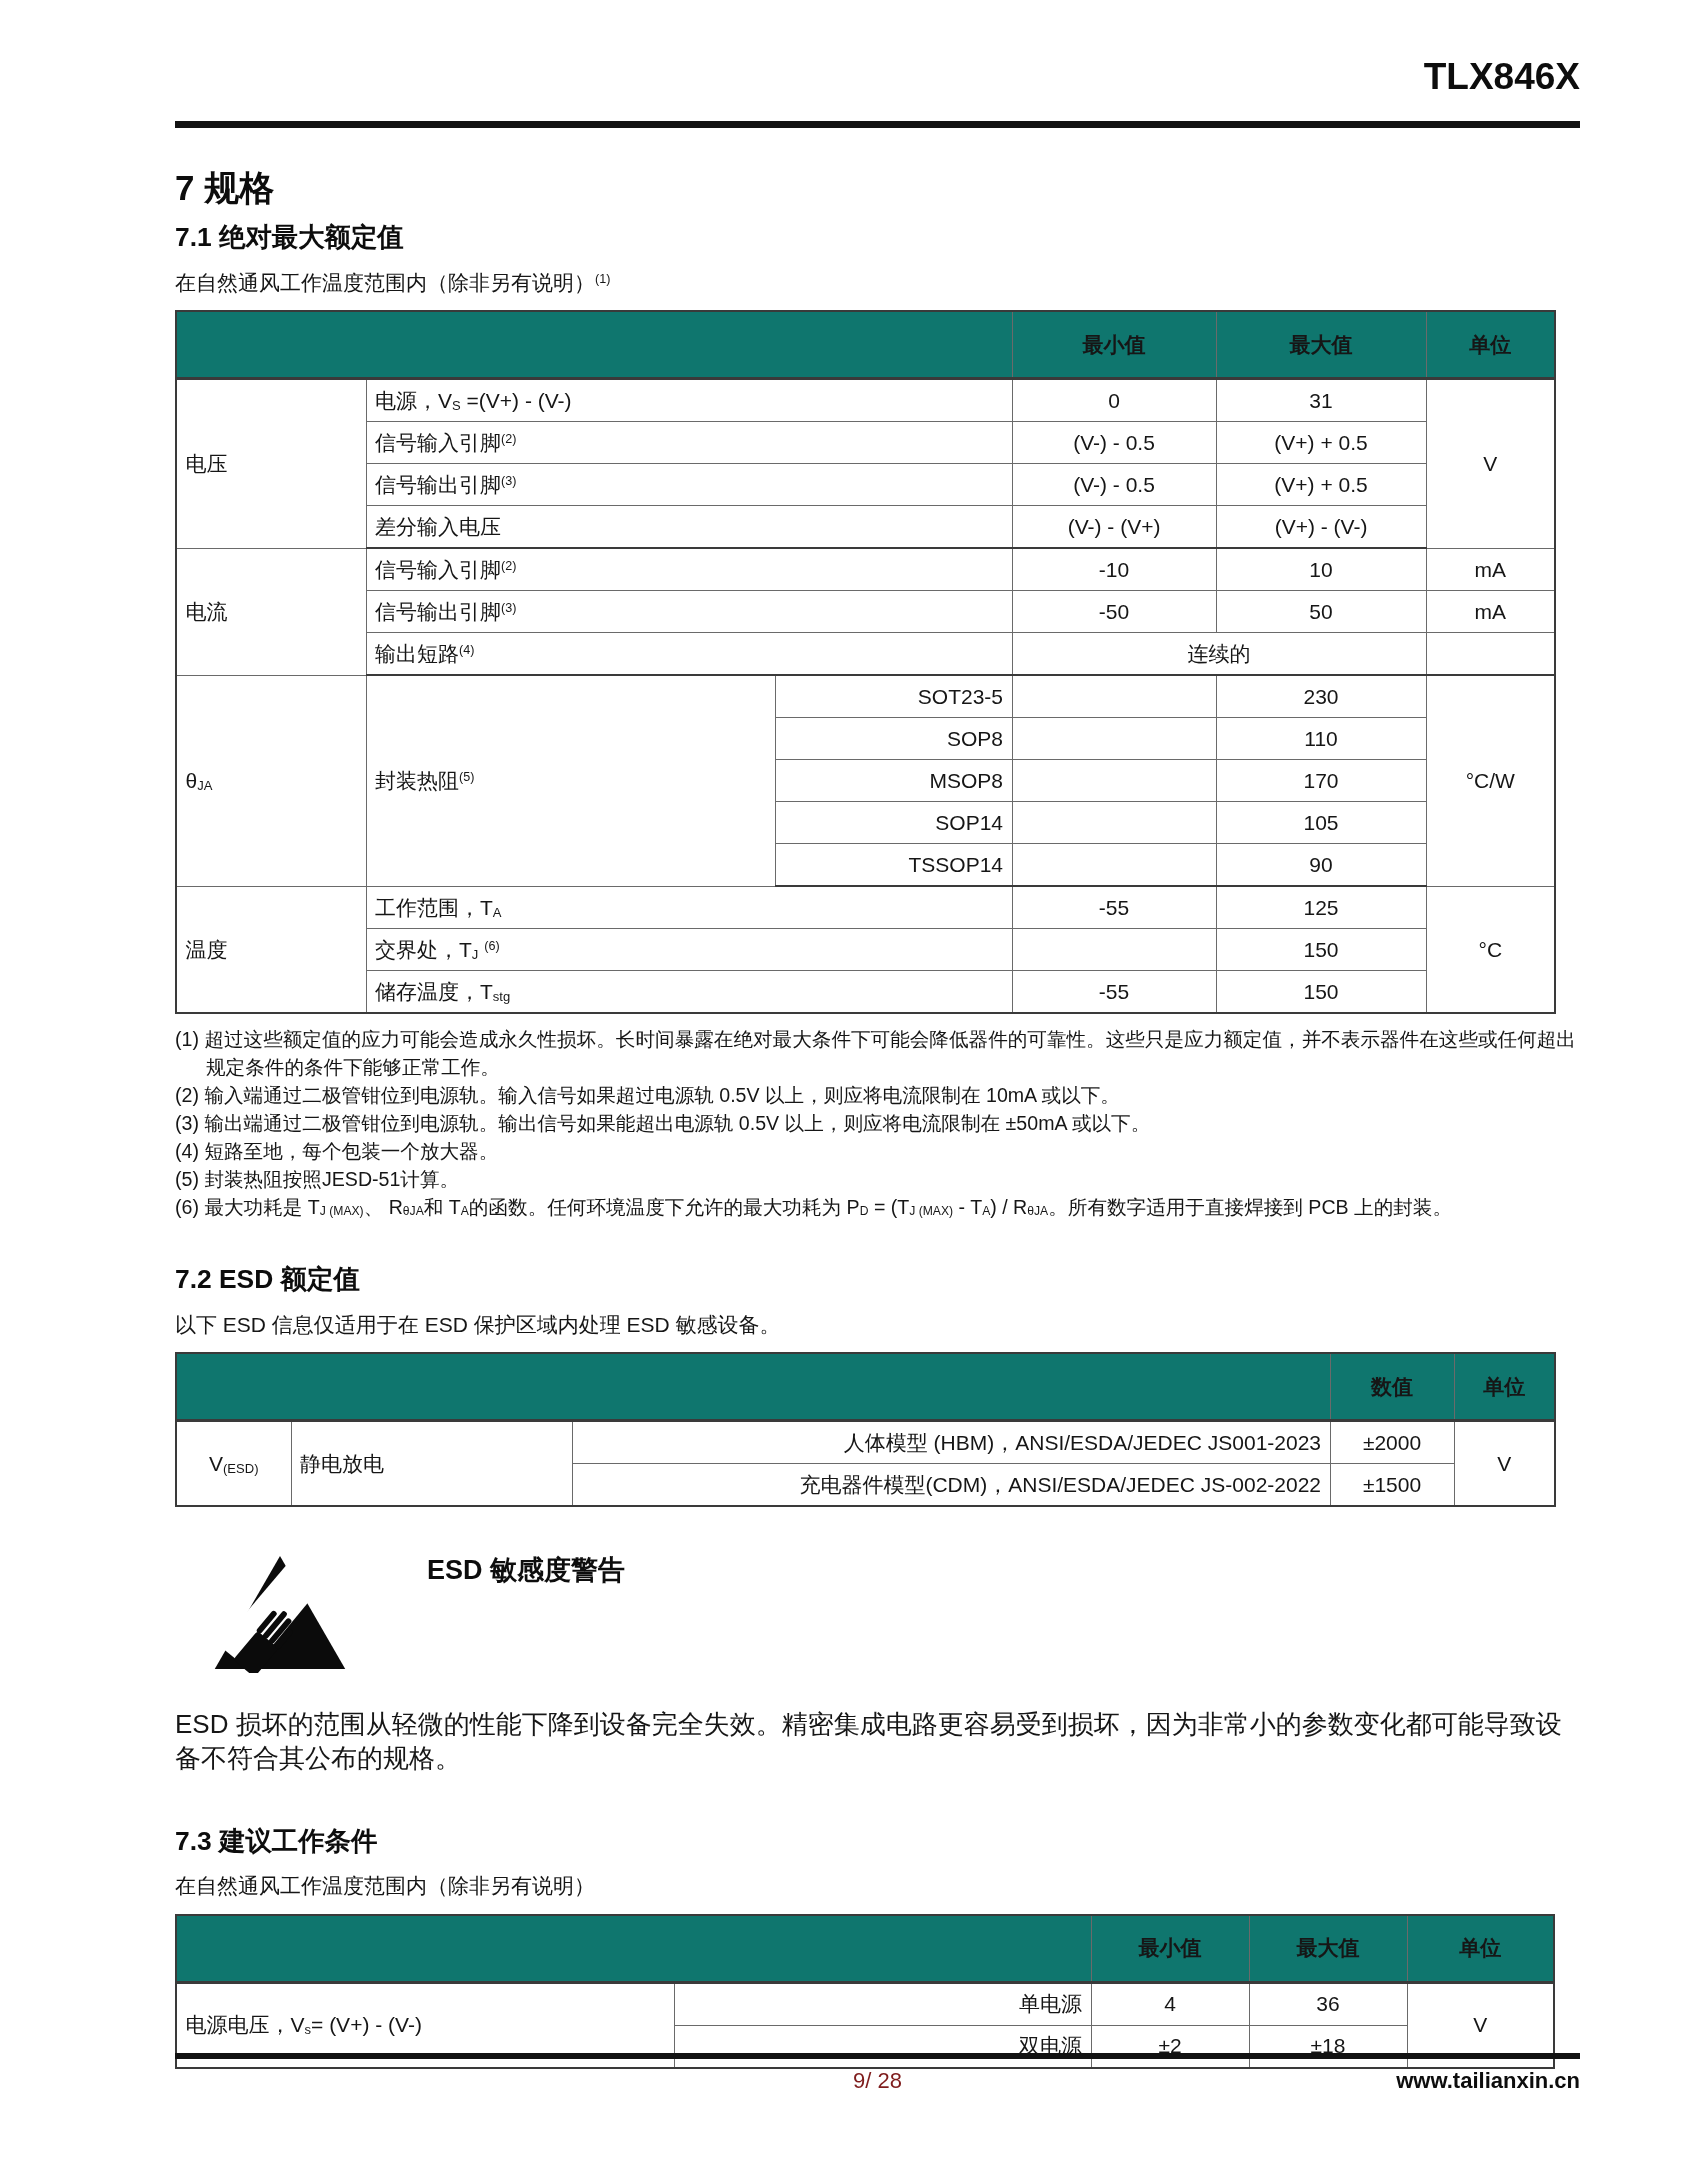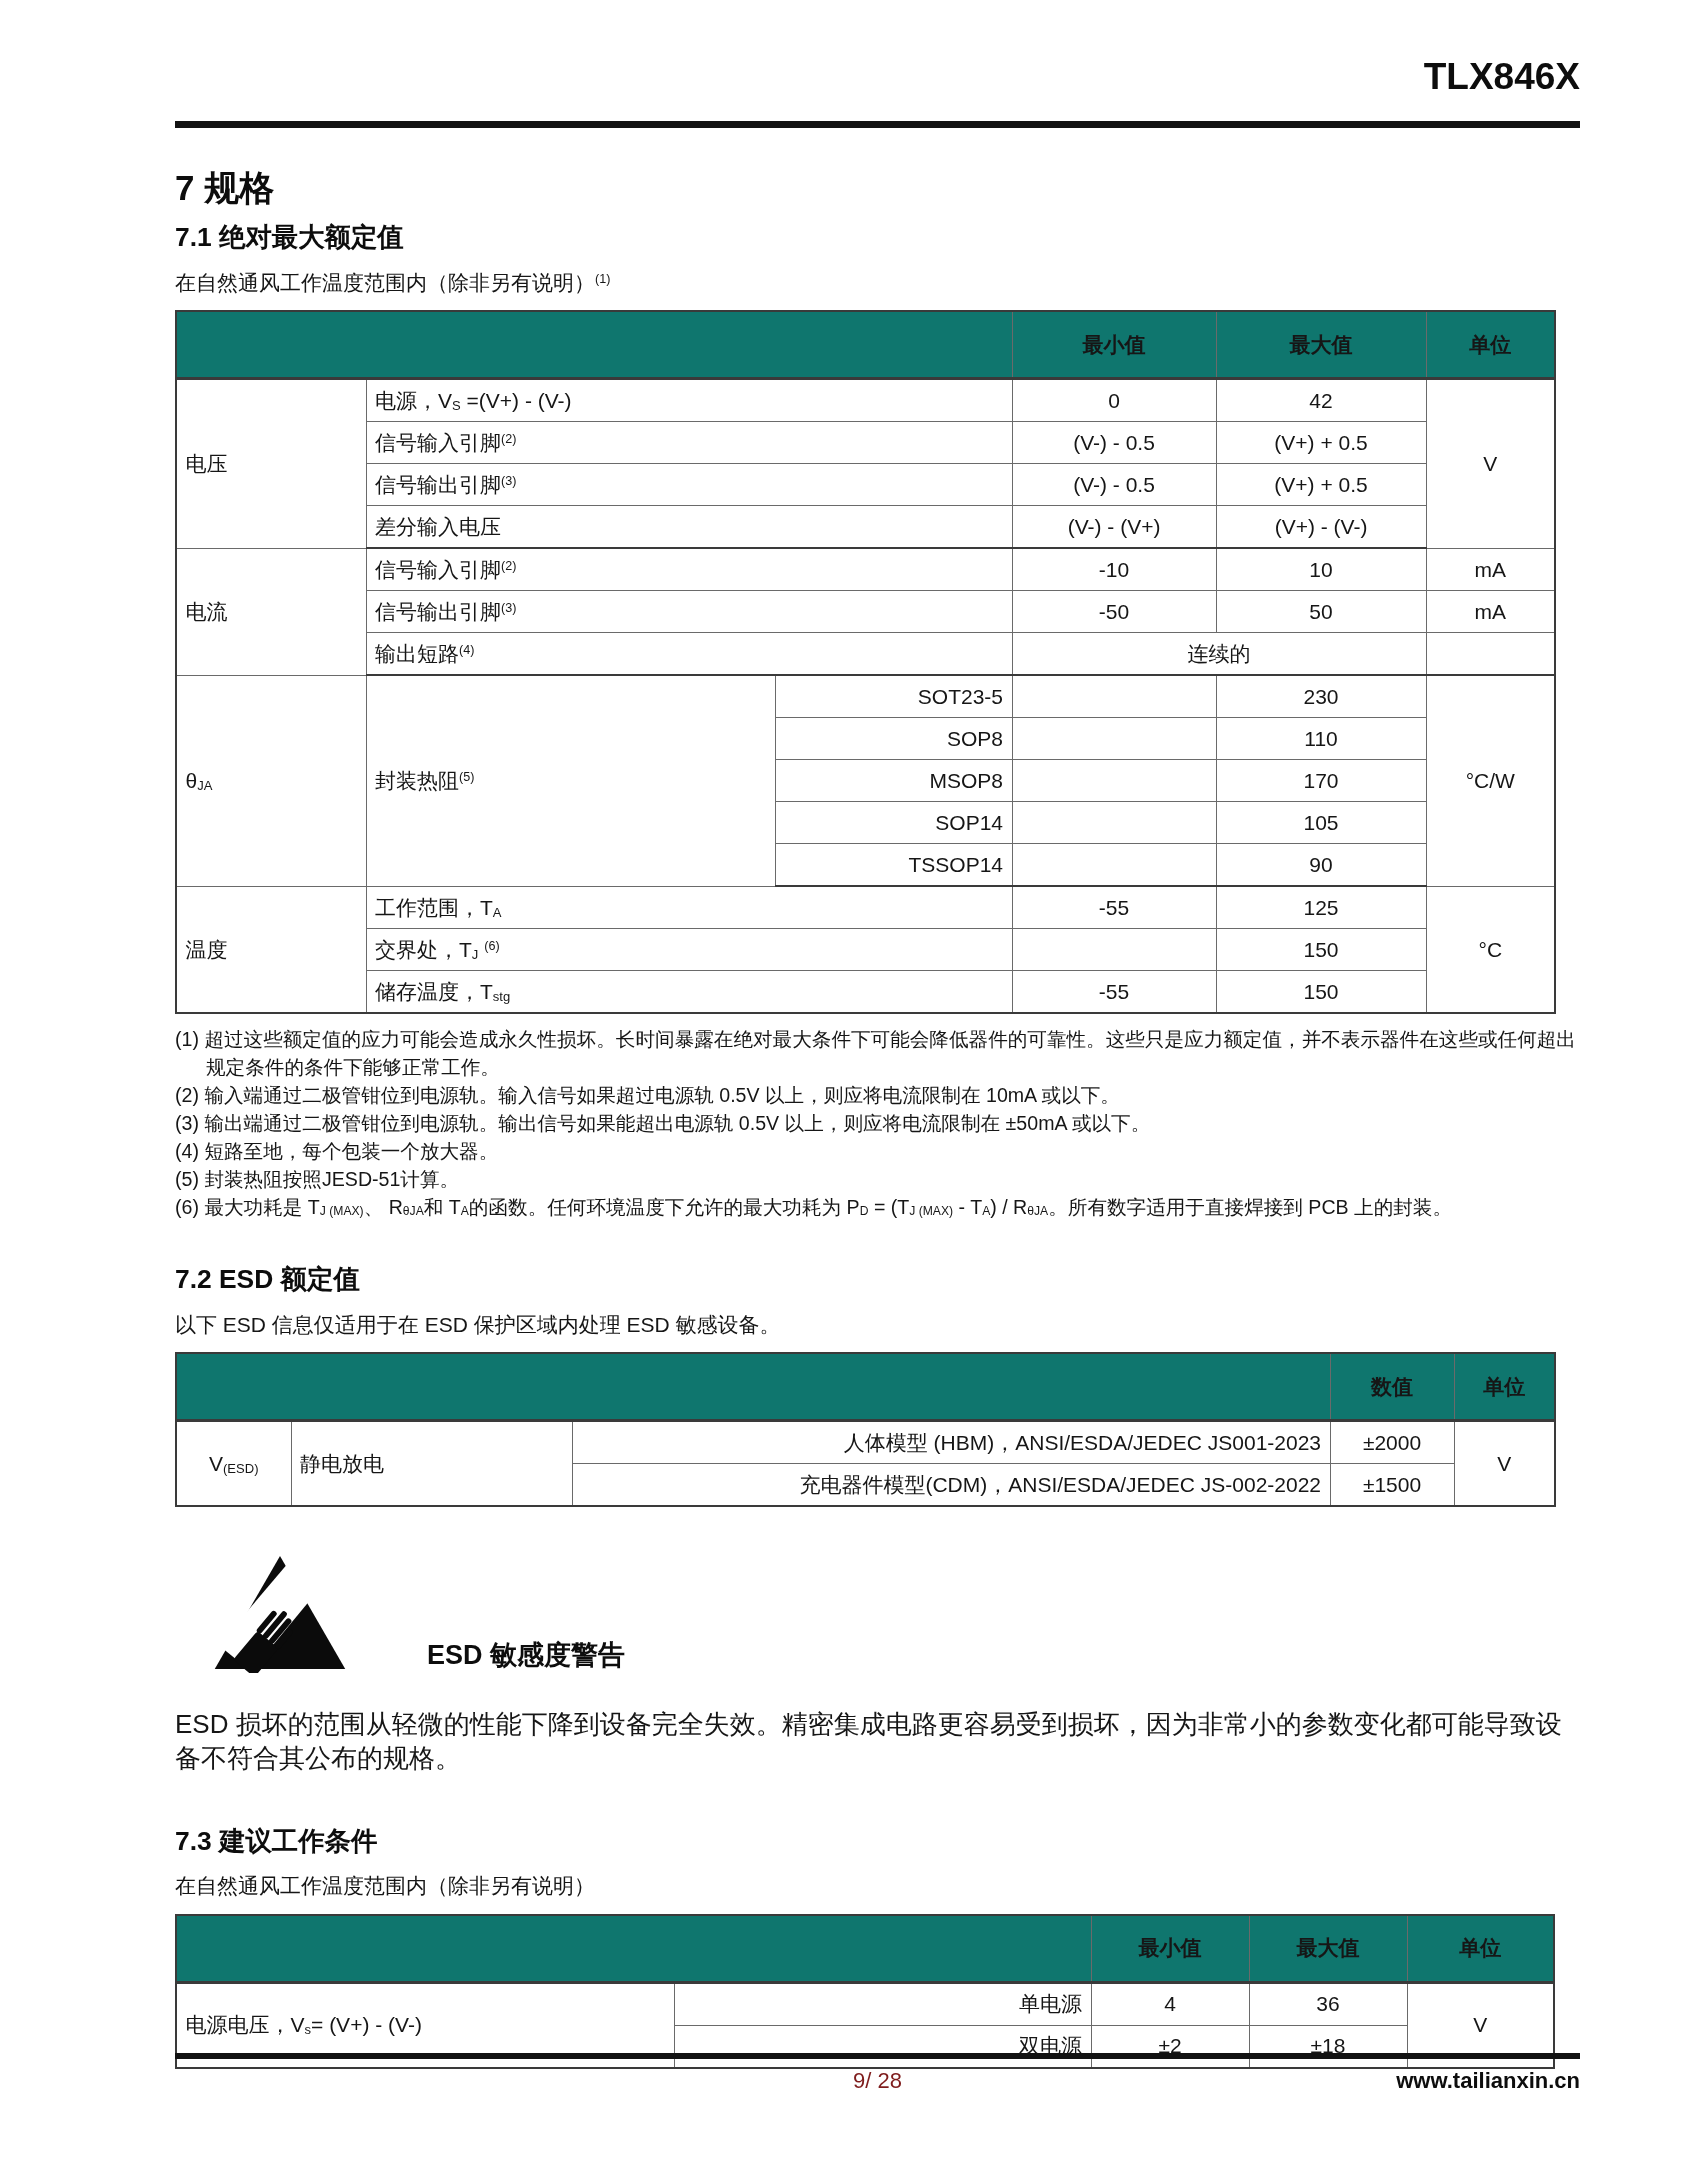--- a/index.html
+++ b/index.html
@@ -45,21 +45,21 @@
   td.lbl{text-align:left;padding-left:22px;}
   td.lbl2{text-align:right;padding-left:19px;}
 
   .fnotes{margin-top:10.2px;}
   .fn{
     font-size:19.6px;line-height:28px;margin:0;
     padding-left:31px;text-indent:-31px;color:#161616;
   }
   .gap72{height:32px;}
   .gap-esd{height:39px;}
-  .esd-row{display:flex;align-items:flex-end;margin:5.1px 0 0 36px;}
+  .esd-row{display:flex;align-items:flex-start;margin:5.1px 0 0 36px;}
   .esd-icon{width:138px;height:121px;flex:0 0 auto;}
   .esd-title{font-size:27px;font-weight:bold;margin-left:78px;color:#0d0d0d;}
   .esd-para{font-size:26px;line-height:34px;margin:34px 0 0 0;color:#161616;}
   .gap73{height:44px;}
 
   .footer-rule{position:absolute;left:175px;top:2053px;width:1405px;height:6px;background:#121212;}
   .footer-pagenum{
     position:absolute;left:175px;top:2068px;width:1405px;text-align:center;
     font-size:22px;font-weight:normal;color:#7f1d1d;
   }
@@ -97,21 +97,21 @@
           <th>最小值</th>
           <th>最大值</th>
           <th>单位</th>
         </tr>
       </thead>
       <tbody>
         <tr>
           <td rowspan="4" class="grp">电压</td>
           <td colspan="2" class="lbl"><span>电源，V</span><sub>S</sub><span> =(V+) - (V-)</span></td>
           <td class="c">0</td>
-          <td class="c">42</td>
+          <td class="c">31</td>
           <td rowspan="4" class="c">V</td>
         </tr>
         <tr>
           <td colspan="2" class="lbl"><span>信号输入引脚</span><sup>(2)</sup></td>
           <td class="c">(V-) - 0.5</td>
           <td class="c">(V+) + 0.5</td>
         </tr>
         <tr>
           <td colspan="2" class="lbl"><span>信号输出引脚</span><sup>(3)</sup></td>
           <td class="c">(V-) - 0.5</td>

